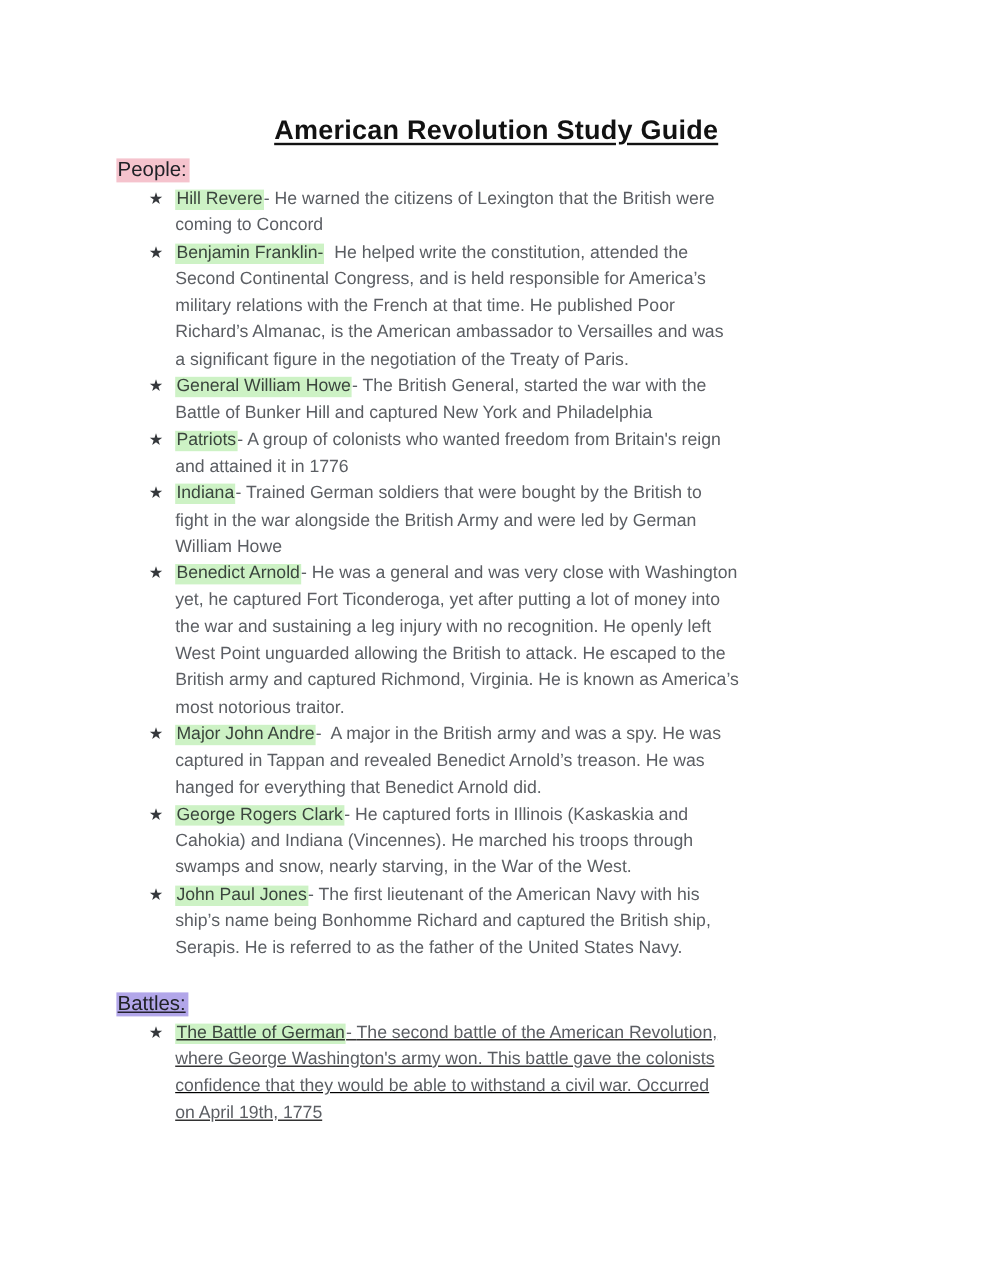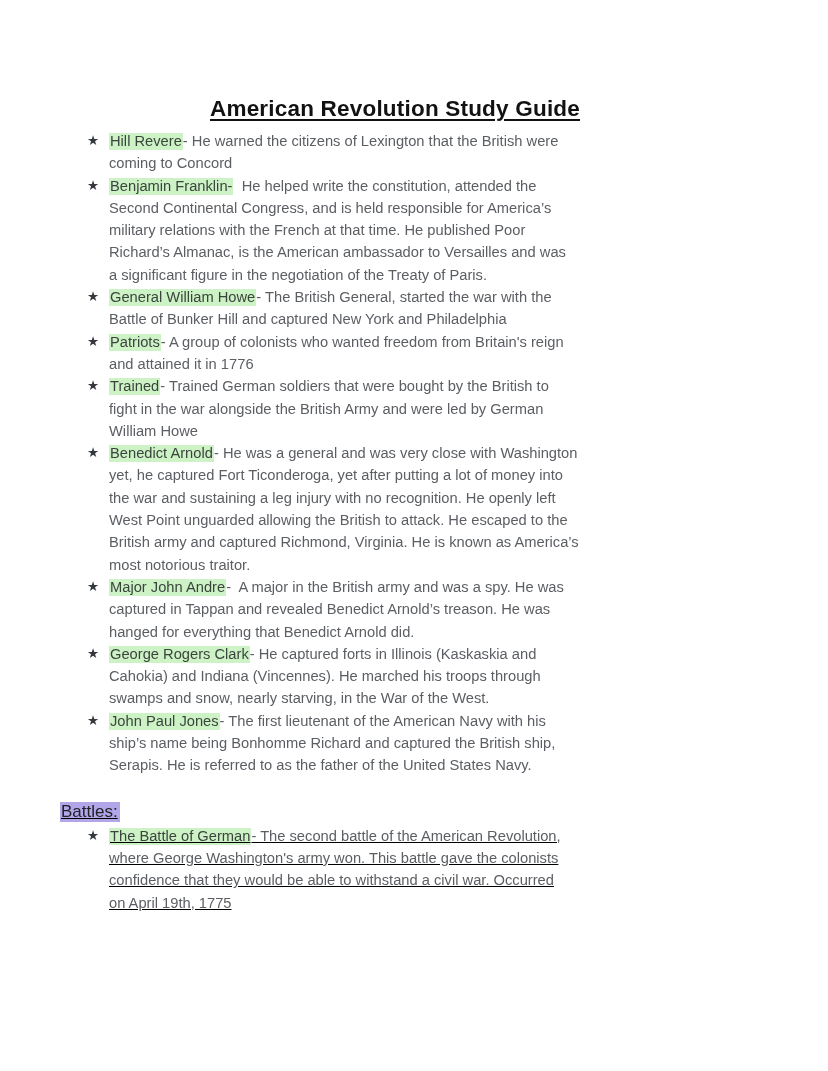--- a/index.html
+++ b/index.html
@@ -4,21 +4,21 @@
 <style>
   html, body { margin: 0; padding: 0; background: #ffffff; }
   .page {
     position: relative;
     width: 828px;
     height: 1071px;
     margin: 0 auto;
     background: var(--page_bg, #ffffff);
     font-family: "Liberation Sans", "DejaVu Sans", sans-serif;
     box-sizing: border-box;
-    padding: 94px 98px 0 60px;
+    padding: 94px 98px 0 97px;
     overflow: hidden;
   }
   .doc-title {
     text-align: center;
     font-size: 22.5px;
     font-weight: 700;
     line-height: 30px;
     letter-spacing: 0.2px;
     color: var(--title_text, #121212);
     text-decoration: underline;
@@ -64,37 +64,38 @@
   }
   .sep, .desc { white-space: pre-wrap; }
 </style>
 </head>
 <body>
 
 <div class="page">
   <div class="doc-title">American Revolution Study Guide</div>
   <div id="sections-root">
   <div class="section">
+    <div class="section-heading"><span class="hl-head" style="background: rgb(245, 195, 205);">People:</span></div>
     <ul class="items">
   <li><span class="star">★</span><span class="term">Hill Revere</span><span class="sep">- </span><span class="desc">He warned the citizens of Lexington that the British were
 coming to Concord</span></li>
 
   <li><span class="star">★</span><span class="term">Benjamin Franklin-</span><span class="sep">  </span><span class="desc">He helped write the constitution, attended the
 Second Continental Congress, and is held responsible for America’s
 military relations with the French at that time. He published Poor
 Richard’s Almanac, is the American ambassador to Versailles and was
 a significant figure in the negotiation of the Treaty of Paris.</span></li>
 
   <li><span class="star">★</span><span class="term">General William Howe</span><span class="sep">- </span><span class="desc">The British General, started the war with the
 Battle of Bunker Hill and captured New York and Philadelphia</span></li>
 
   <li><span class="star">★</span><span class="term">Patriots</span><span class="sep">- </span><span class="desc">A group of colonists who wanted freedom from Britain's reign
 and attained it in 1776</span></li>
 
-  <li><span class="star">★</span><span class="term">Trained</span><span class="sep">- </span><span class="desc">Trained German soldiers that were bought by the British to
+  <li><span class="star">★</span><span class="term">Indiana</span><span class="sep">- </span><span class="desc">Trained German soldiers that were bought by the British to
 fight in the war alongside the British Army and were led by German
 William Howe</span></li>
 
   <li><span class="star">★</span><span class="term">Benedict Arnold</span><span class="sep">- </span><span class="desc">He was a general and was very close with Washington
 yet, he captured Fort Ticonderoga, yet after putting a lot of money into
 the war and sustaining a leg injury with no recognition. He openly left
 West Point unguarded allowing the British to attack. He escaped to the
 British army and captured Richmond, Virginia. He is known as America’s
 most notorious traitor.</span></li>
 

